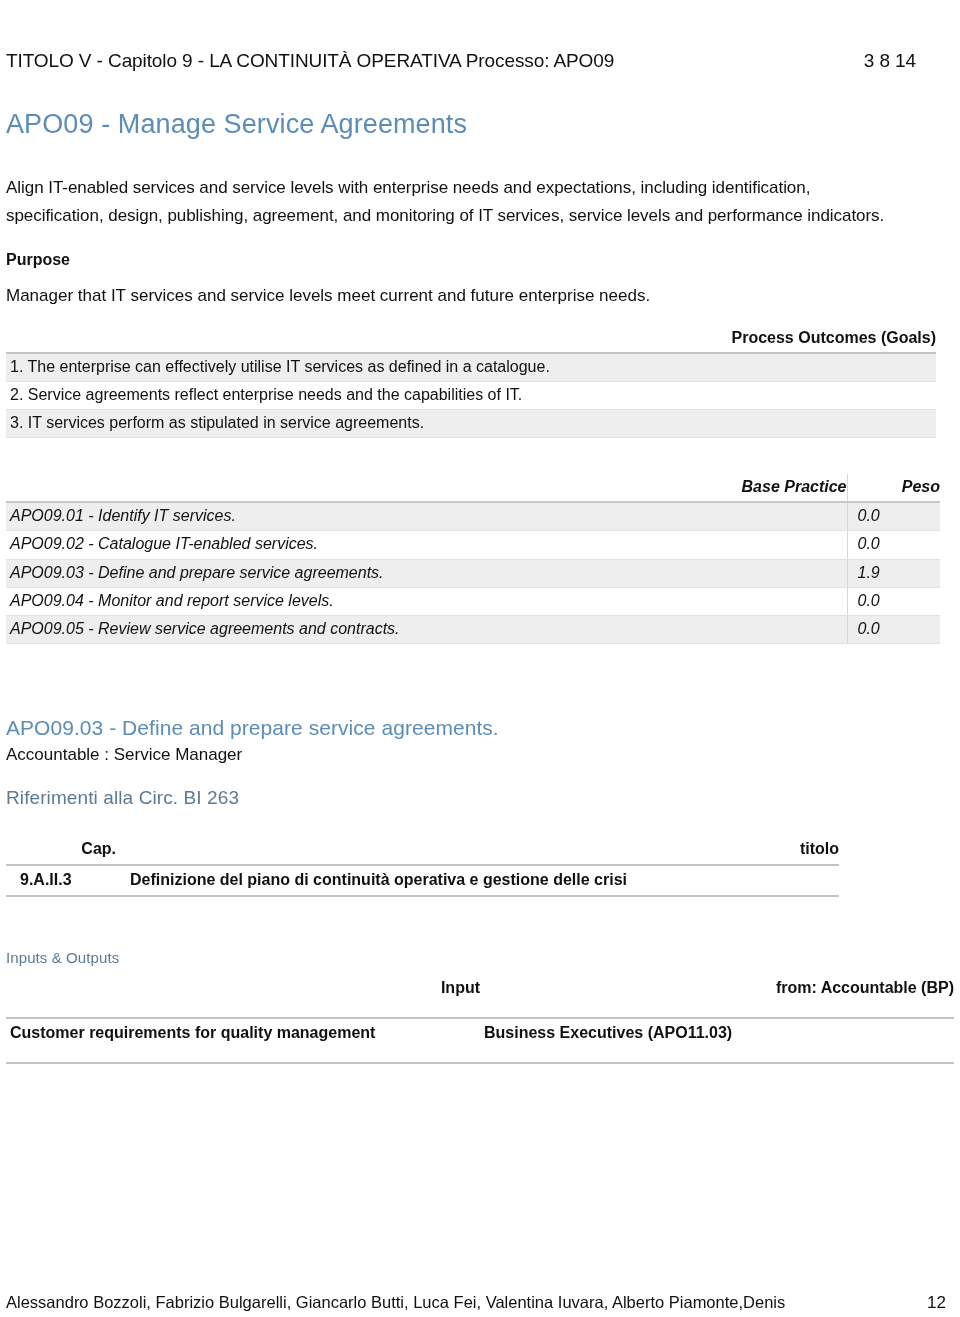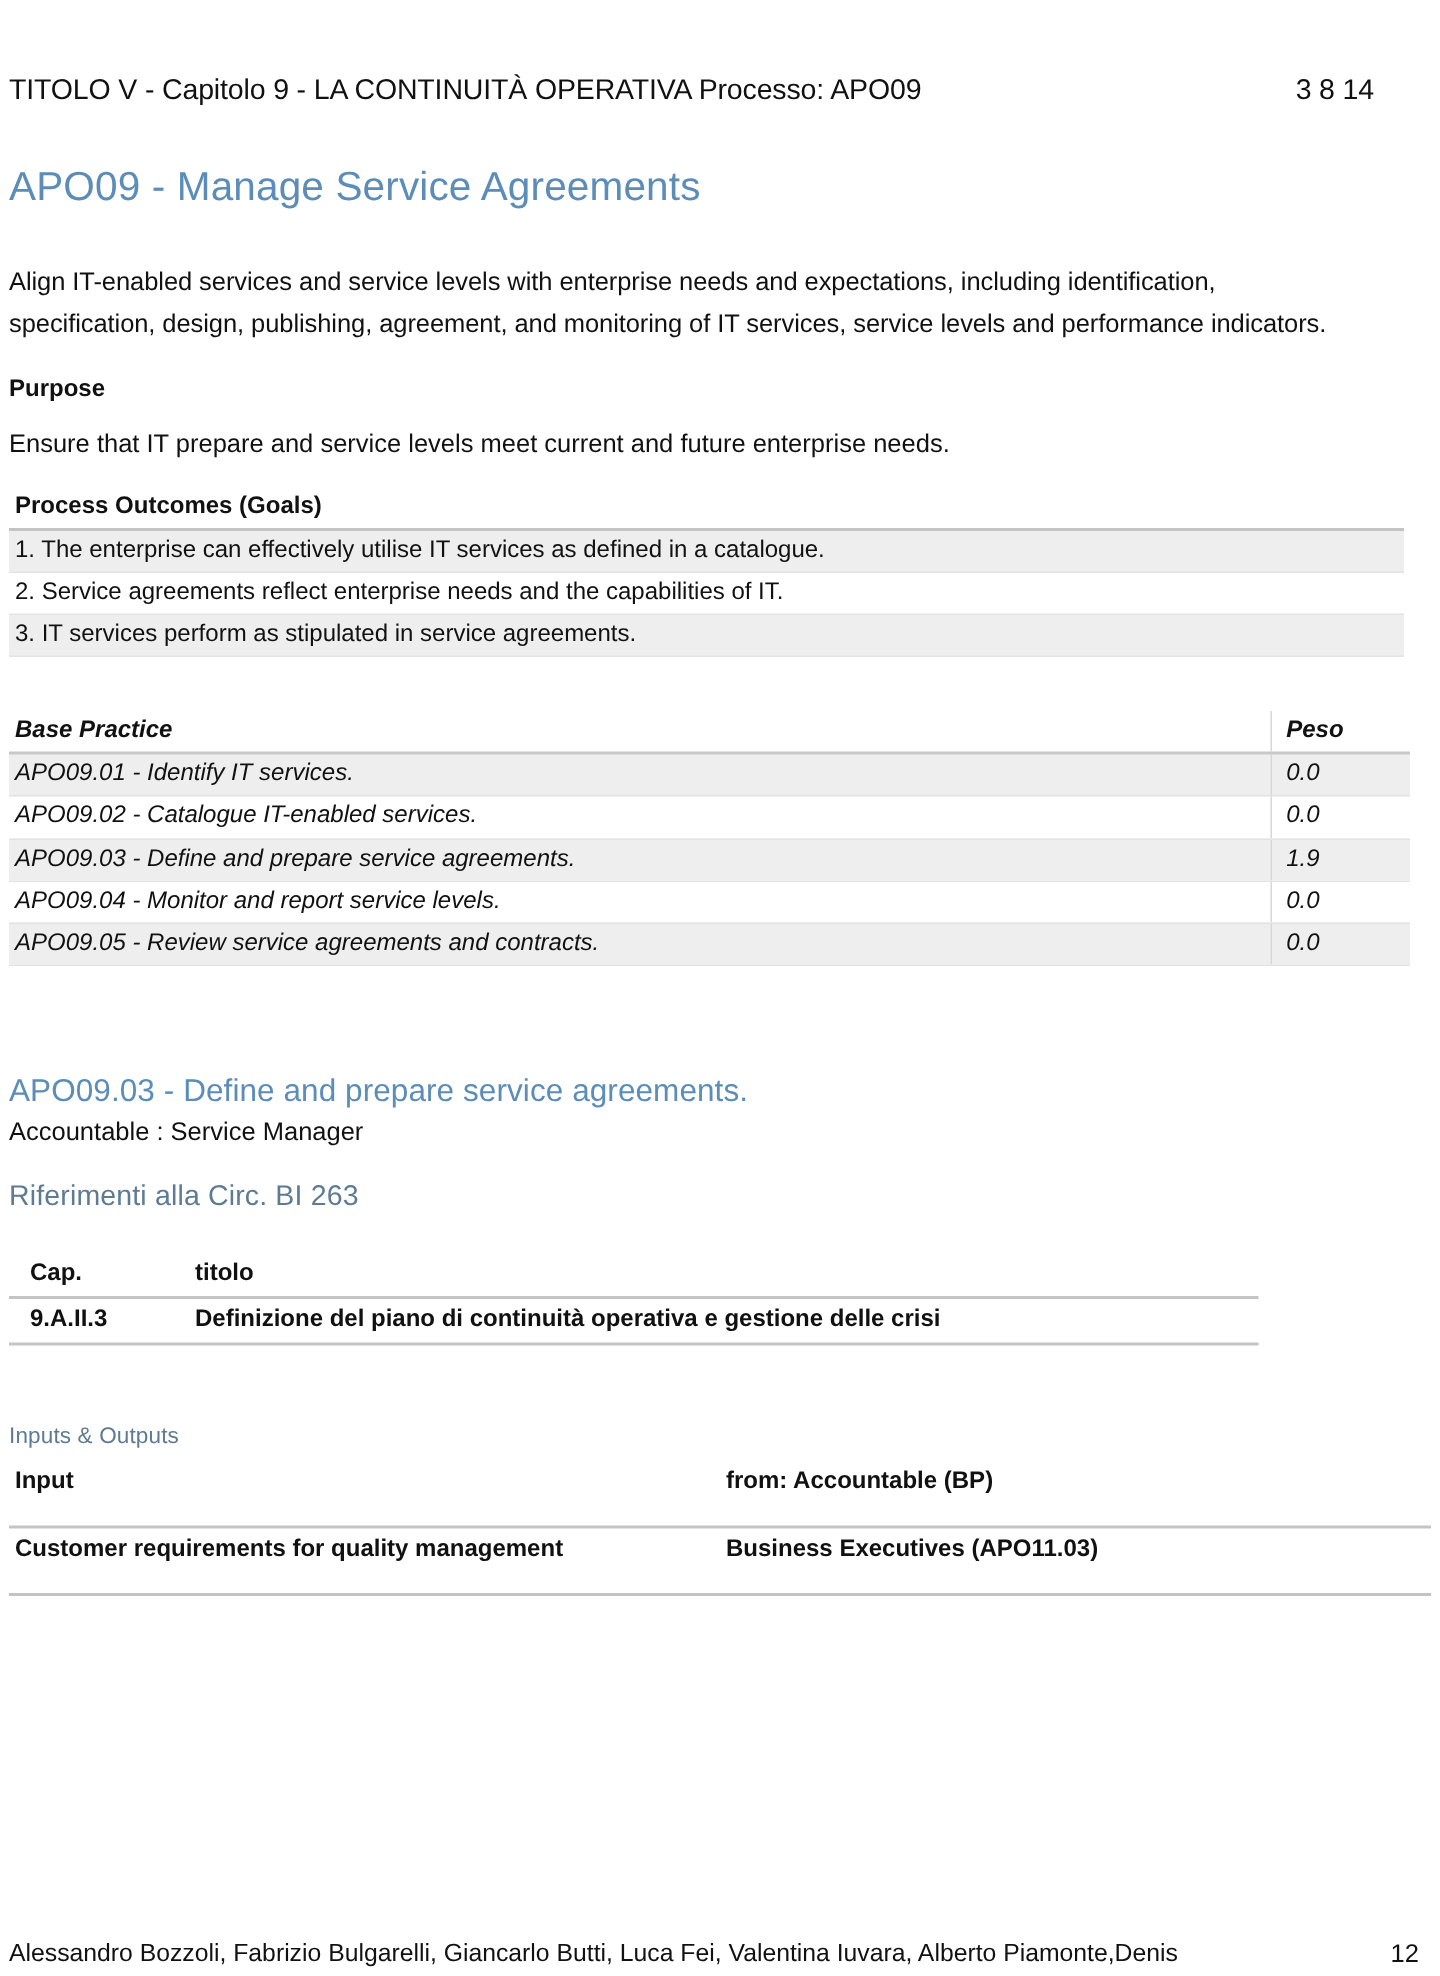--- a/index.html
+++ b/index.html
@@ -90,20 +90,21 @@
     padding: 2px 0 3px 4px;
     text-align: left;
     font-weight: normal;
     vertical-align: top;
     line-height: 1.38;
   }
   .tbl thead th {
     font-weight: bold;
     border-bottom: 2px solid #c8c8c8;
     padding-bottom: 3px;
+    text-align: right;
   }
   .tbl tbody tr.odd td { background: #eeeeee; }
   .tbl tbody tr.even td { background: #ffffff; }
   .tbl tbody tr td { border-bottom: 1px solid #e3e3e3; }
 
   
   .outcomes-wrap {
     margin-top: 16px;
     width: 930px;
   }
@@ -222,21 +223,21 @@
     <span class="hdr-right">3 8 14</span>
   </div>
 
   <div class="content">
 
     <h1 class="process-title">APO09 - Manage Service Agreements</h1>
 
     <p class="intro">Align IT-enabled services and service levels with enterprise needs and expectations, including identification, specification, design, publishing, agreement, and monitoring of IT services, service levels and performance indicators.</p>
 
     <p class="label-bold purpose-head">Purpose</p>
-    <p class="purpose-text">Ensure that IT prepare and service levels meet current and future enterprise needs.</p>
+    <p class="purpose-text">Manager that IT services and service levels meet current and future enterprise needs.</p>
 
     <div class="outcomes-wrap">
       <table class="tbl">
         <thead>
           <tr>
             <th>Process Outcomes (Goals)</th>
           </tr>
         </thead>
         <tbody>
           <tr class="odd">

